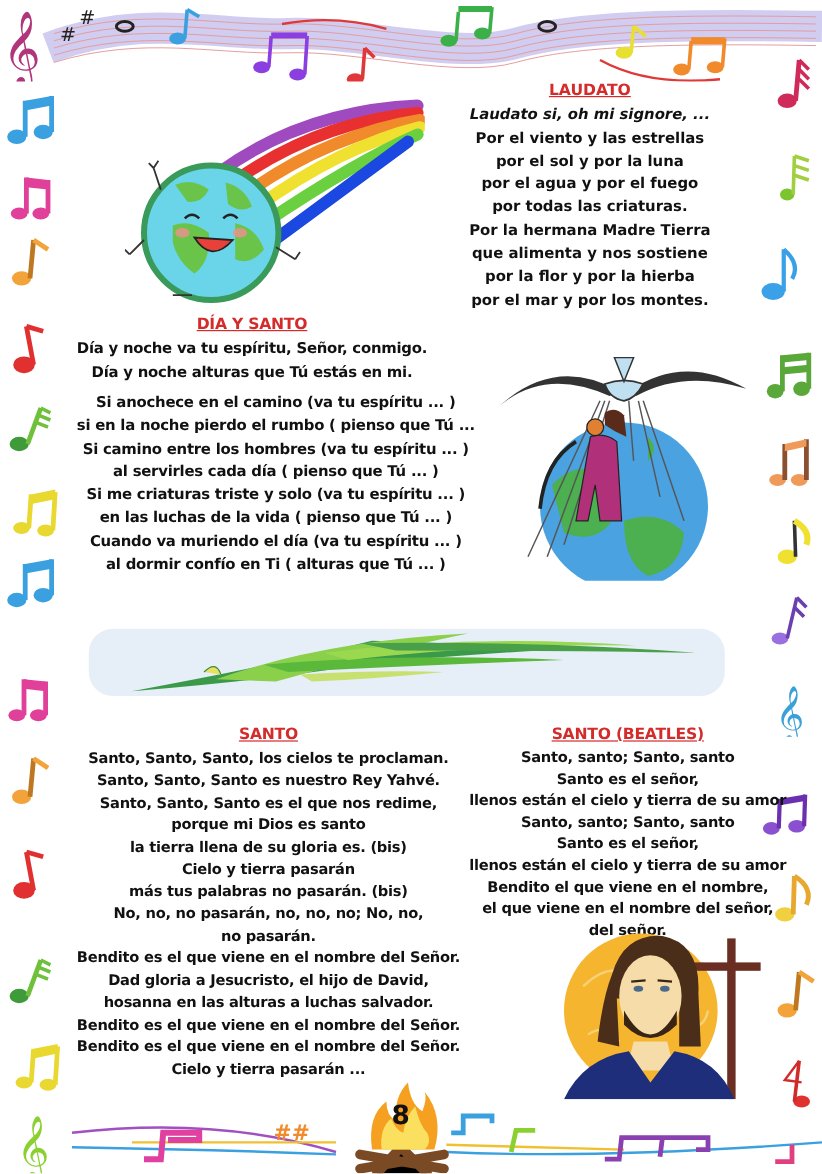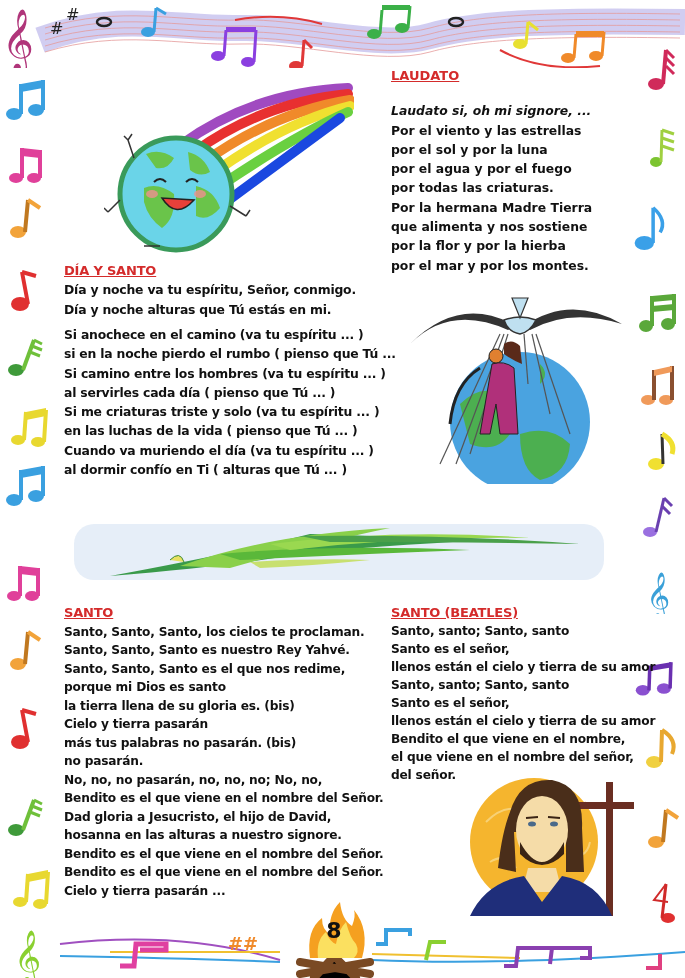--- a/index.html
+++ b/index.html
@@ -9,24 +9,24 @@
   .page { position: absolute; left: 0; top: 0; width: 685px; height: 978px; }
 
   
   .top-banner { position: absolute; left: 0; top: 0; width: 685px; height: 68px; }
   .bottom-banner { position: absolute; left: 0; top: 900px; width: 685px; height: 78px; }
 
   
   .side-note { position: absolute; width: 44px; height: 44px; }
 
   
-  .block { position: absolute; font-size: 12.4px; line-height: 19.3px; font-weight: bold; white-space: nowrap; }
+  .block { position: absolute; font-size: 12.4px; line-height: 19.3px; font-weight: bold; white-space: nowrap; text-align: center; }
   .block .heading { color: #d42b2b; text-decoration: underline; font-weight: bold; font-size: 13px; }
   .block .line { display: block; }
-  .block .italic { font-style: italic; margin-top: 16px; }
+  .block .italic { font-style: italic; }
   .tight { letter-spacing: -0.2px; }
 
   .illus { position: absolute; }
 
   .page-num { position: absolute; left: 317px; top: 918px; width: 34px; text-align: center;
               font-size: 22px; font-weight: bold; color: #111; font-family: "DejaVu Sans", sans-serif; }
 </style>
 </head>
 <body>
 
@@ -301,25 +301,25 @@
 
   <div class="block tight" style="left:64px;top:604px;font-size:12.2px;line-height:18.5px">
     <span class="line heading">SANTO</span>
     <span class="line">Santo, Santo, Santo, los cielos te proclaman.</span>
     <span class="line">Santo, Santo, Santo es nuestro Rey Yahvé.</span>
     <span class="line">Santo, Santo, Santo es el que nos redime,</span>
     <span class="line">porque mi Dios es santo</span>
     <span class="line">la tierra llena de su gloria es. (bis)</span>
     <span class="line">Cielo y tierra pasarán</span>
     <span class="line">más tus palabras no pasarán. (bis)</span>
+    <span class="line">No, no, no pasarán, no, no, no; No, no,</span>
     <span class="line">no pasarán.</span>
-    <span class="line">No, no, no pasarán, no, no, no; No, no,</span>
     <span class="line">Bendito es el que viene en el nombre del Señor.</span>
     <span class="line">Dad gloria a Jesucristo, el hijo de David,</span>
-    <span class="line">hosanna en las alturas a nuestro signore.</span>
+    <span class="line">hosanna en las alturas a luchas salvador.</span>
     <span class="line">Bendito es el que viene en el nombre del Señor.</span>
     <span class="line">Bendito es el que viene en el nombre del Señor.</span>
     <span class="line">Cielo y tierra pasarán ...</span>
   </div>
 
   <div class="block tight" style="left:391px;top:604px;font-size:12.2px;line-height:18px">
     <span class="line heading">SANTO (BEATLES)</span>
     <span class="line">Santo, santo; Santo, santo</span>
     <span class="line">Santo es el señor,</span>
     <span class="line">llenos están el cielo y tierra de su amor</span>

